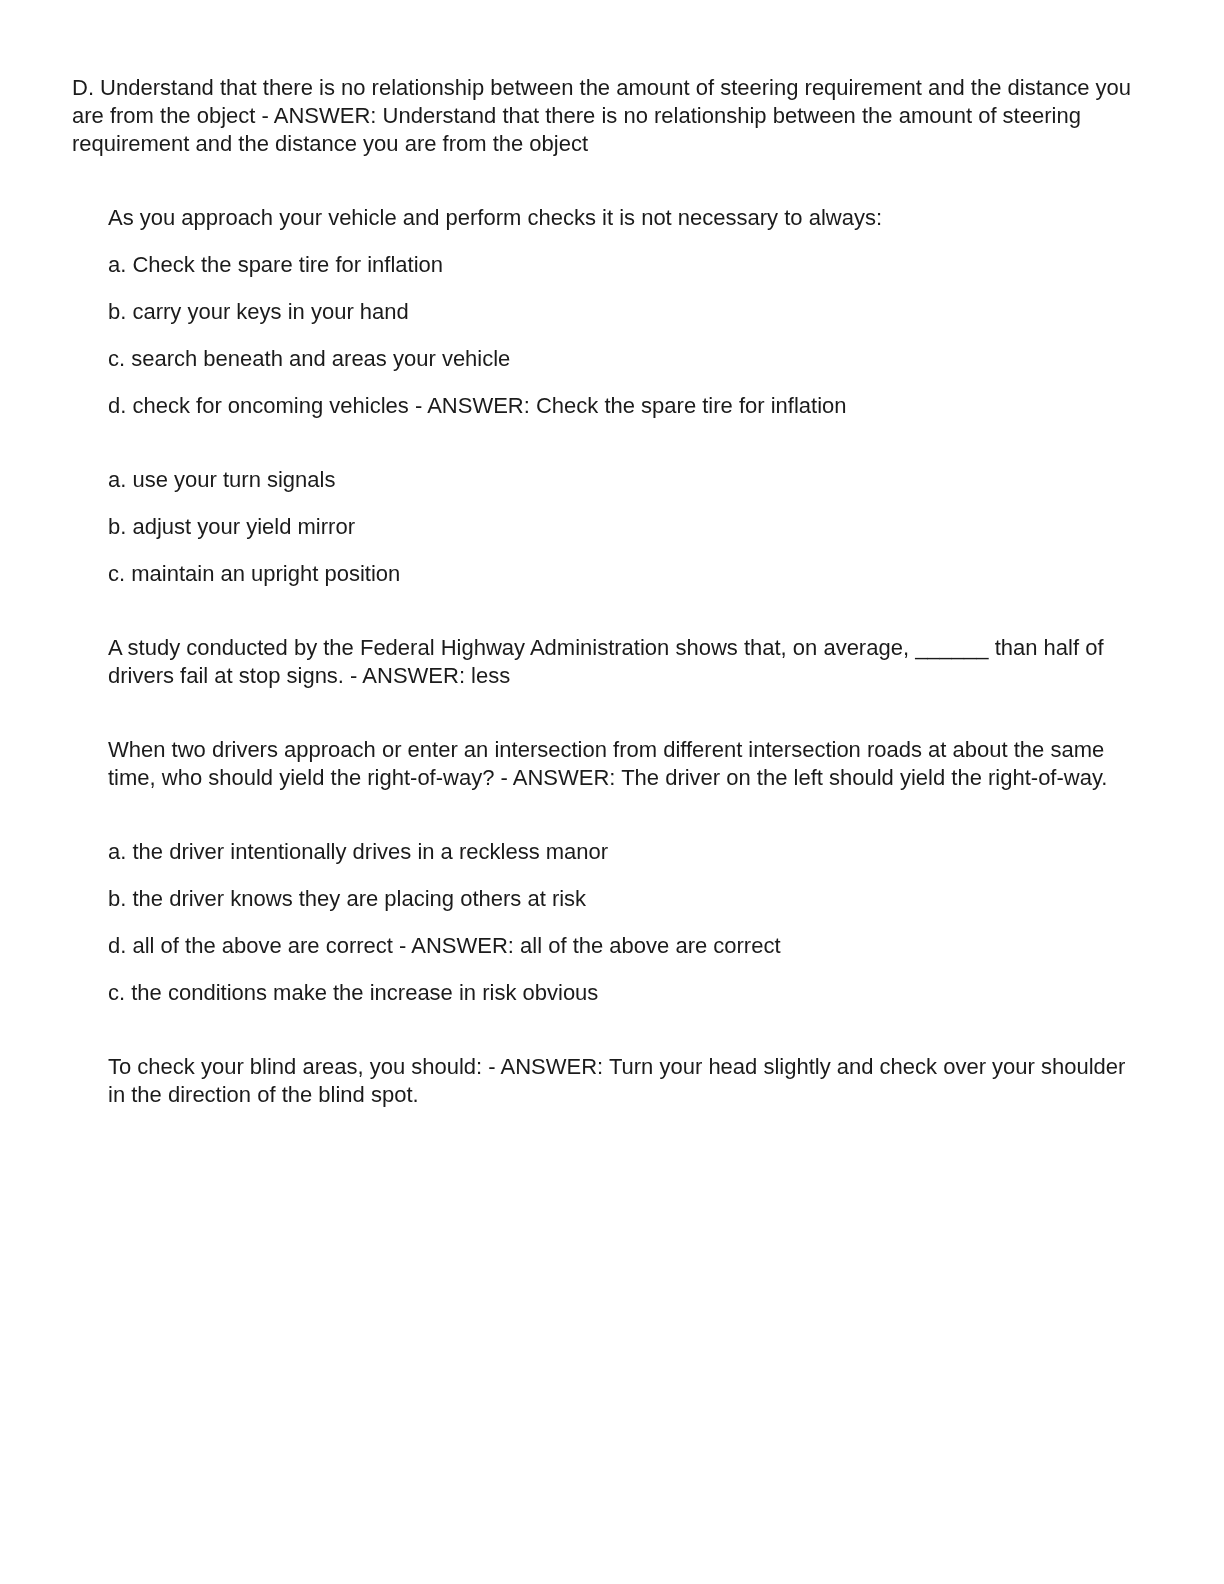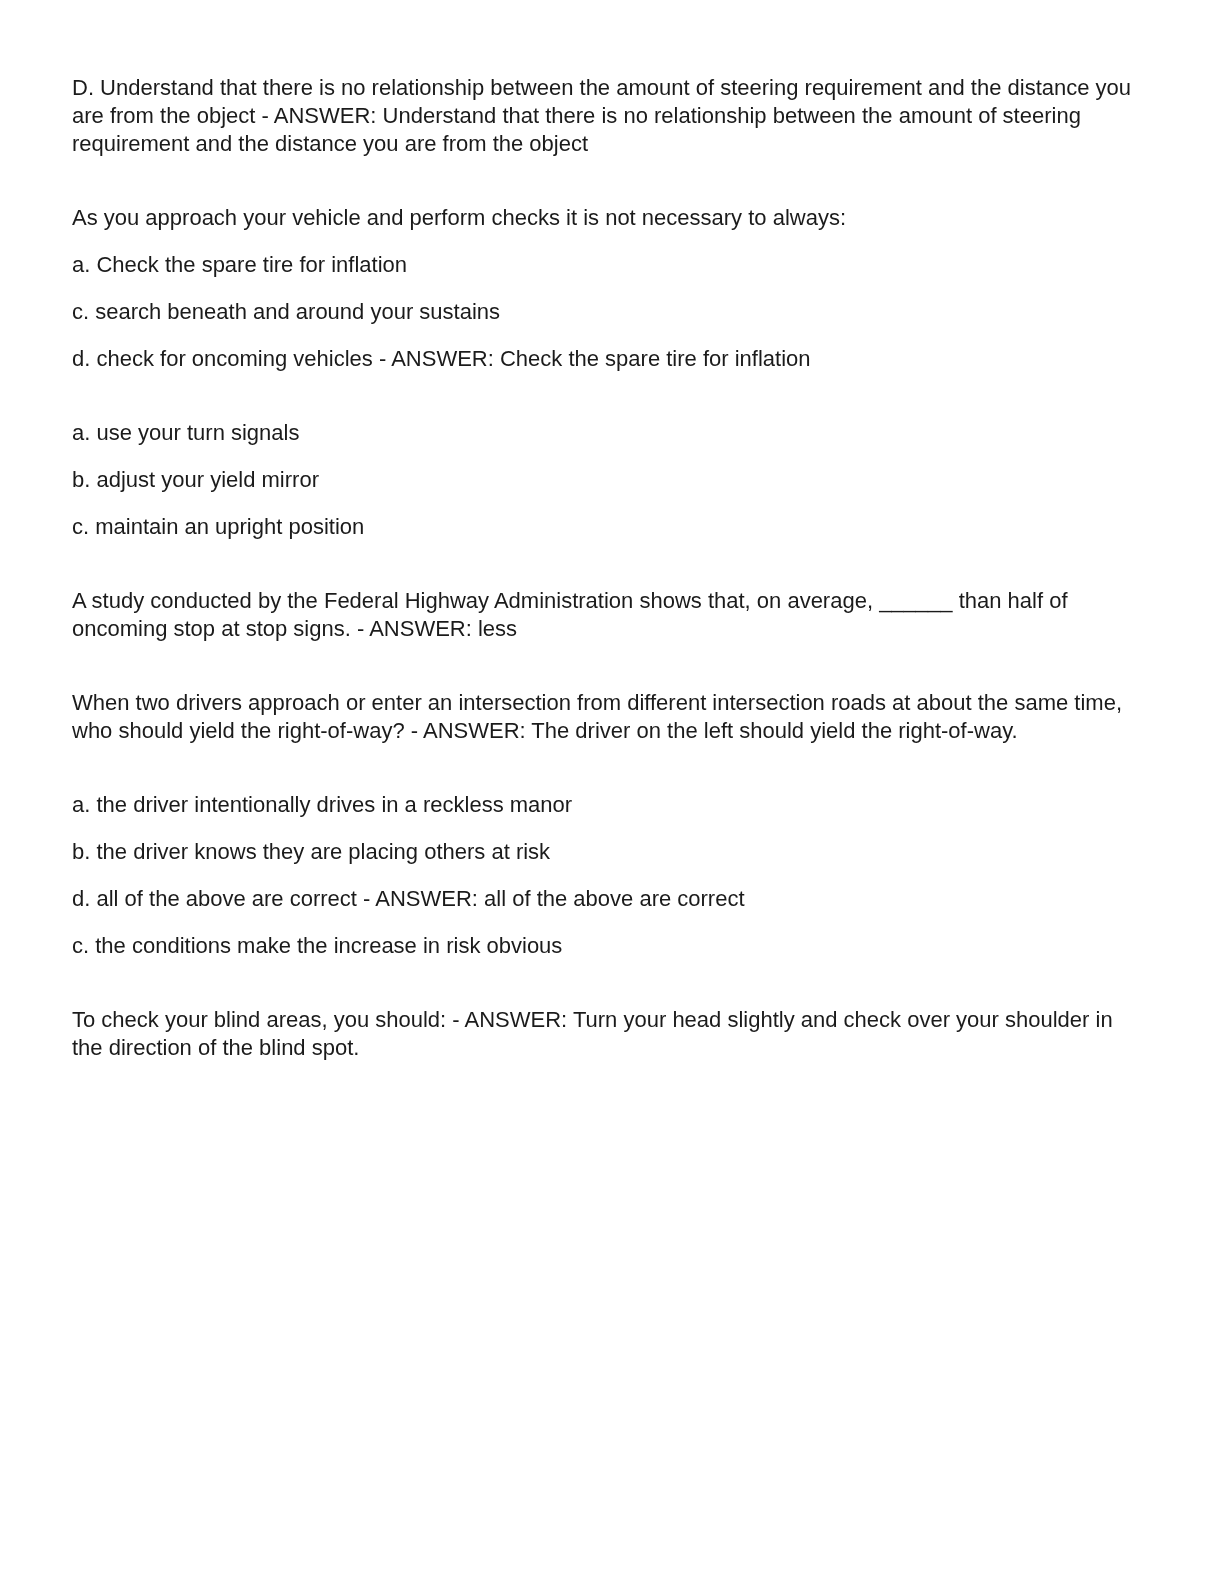--- a/index.html
+++ b/index.html
@@ -18,20 +18,21 @@
     font-size: 22px;
     line-height: 28px;
     color: #1b1b1b;
     overflow: hidden;
   }
   .block {
     margin: 0;
   }
   .block + .block {
     margin-top: 46px;
+    margin-left: 36px;
   }
   .block p {
     margin: 0 0 19px 0;
     white-space: pre-wrap;
   }
   .block p:last-child {
     margin-bottom: 0;
   }
 </style>
 </head>
@@ -39,32 +40,33 @@
 
 <div class="page">
 
   <div class="block">
     <p>D. Understand that there is no relationship between the amount of steering requirement and the distance you are from the object - ANSWER: Understand that there is no relationship between the amount of steering requirement and the distance you are from the object</p>
   </div>
 
   <div class="block">
     <p>As you approach your vehicle and perform checks it is not necessary to always:</p>
     <p>a. Check the spare tire for inflation</p>
-    <p>c. search beneath and around your sustains</p>
+    <p>b. carry your keys in your hand</p>
+    <p>c. search beneath and areas your vehicle</p>
     <p>d. check for oncoming vehicles - ANSWER: Check the spare tire for inflation</p>
   </div>
 
   <div class="block">
     <p>a. use your turn signals</p>
     <p>b. adjust your yield mirror</p>
     <p>c. maintain an upright position</p>
   </div>
 
   <div class="block">
-    <p>A study conducted by the Federal Highway Administration shows that, on average, ______ than half of oncoming stop at stop signs. - ANSWER: less</p>
+    <p>A study conducted by the Federal Highway Administration shows that, on average, ______ than half of drivers fail at stop signs. - ANSWER: less</p>
   </div>
 
   <div class="block">
     <p>When two drivers approach or enter an intersection from different intersection roads at about the same time, who should yield the right-of-way? - ANSWER: The driver on the left should yield the right-of-way.</p>
   </div>
 
   <div class="block">
     <p>a. the driver intentionally drives in a reckless manor</p>
     <p>b. the driver knows they are placing others at risk</p>
     <p>d. all of the above are correct - ANSWER: all of the above are correct</p>

